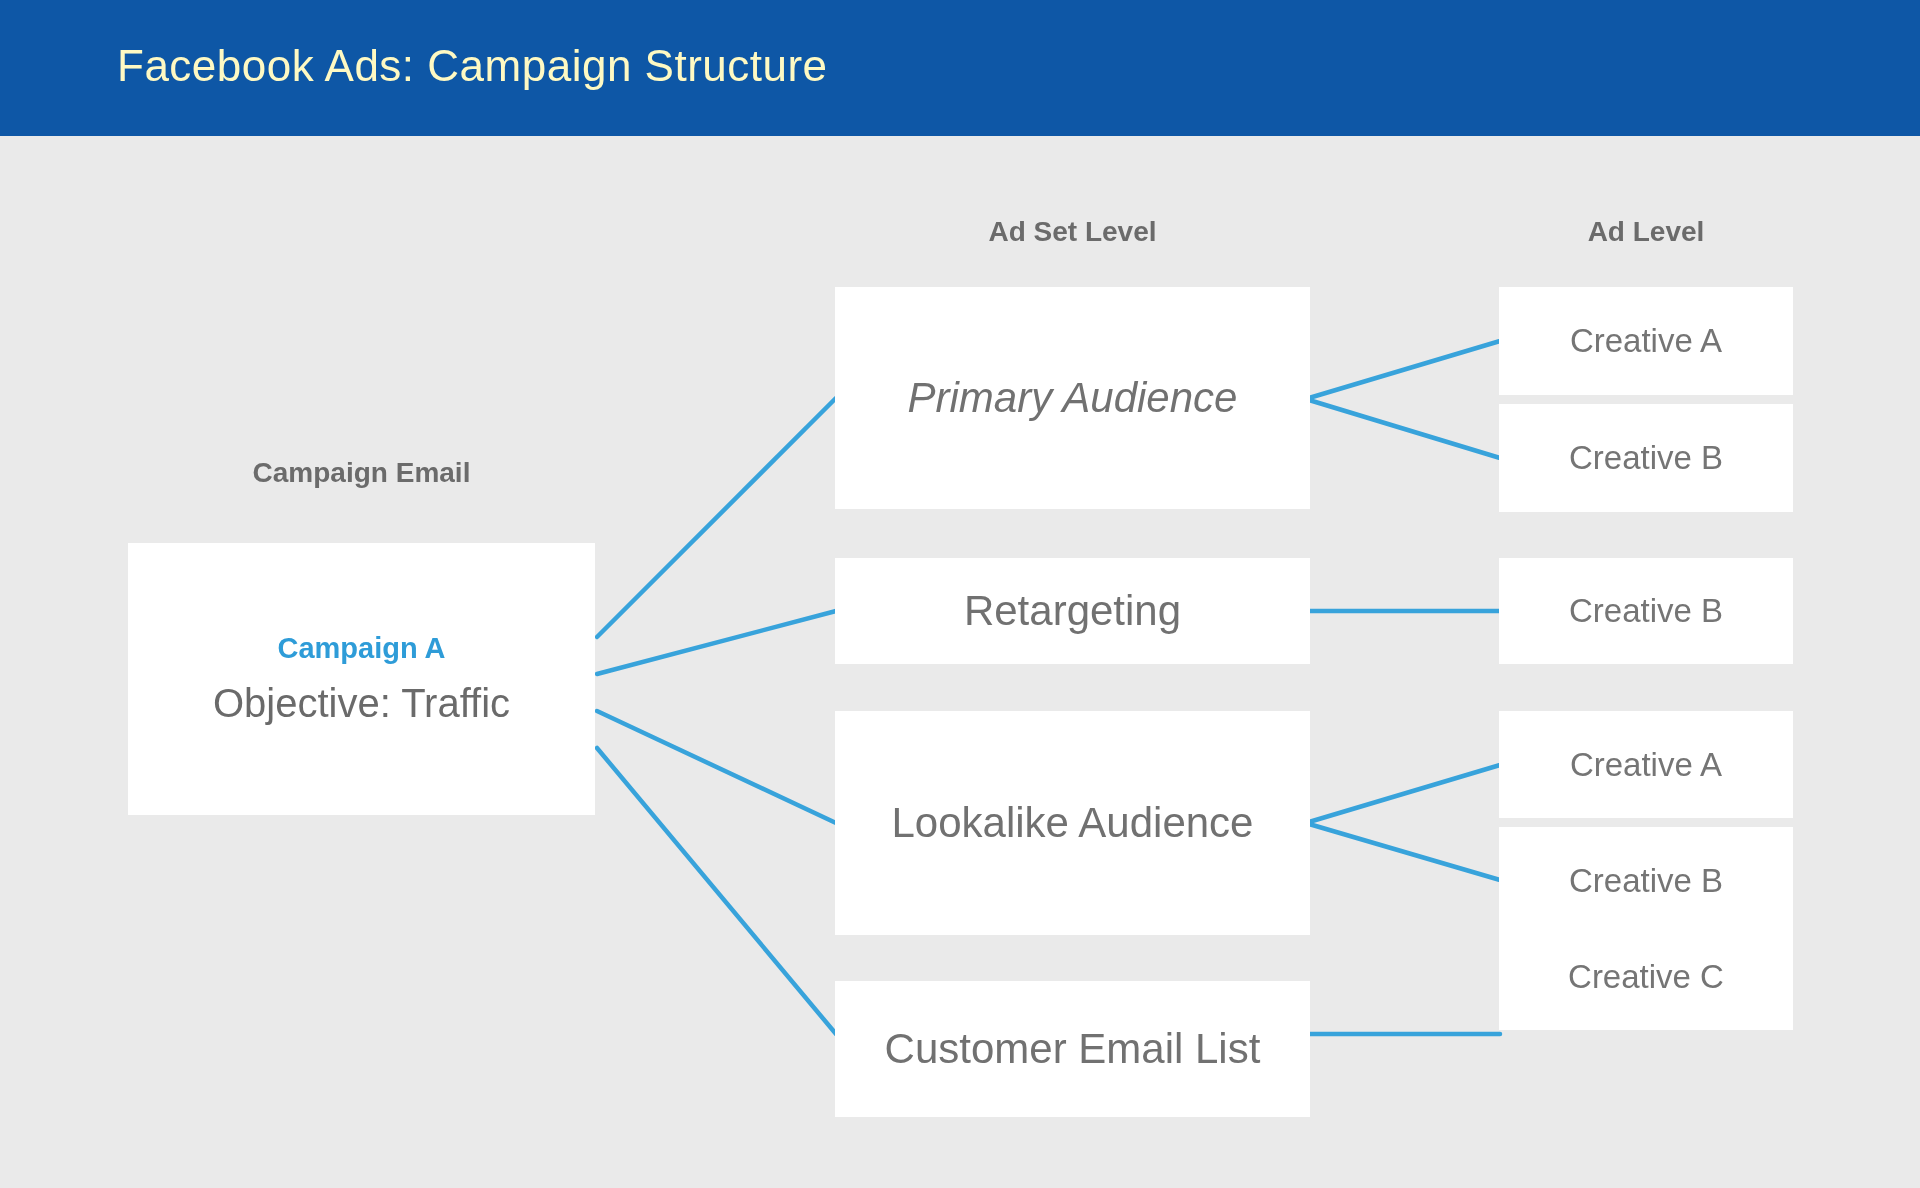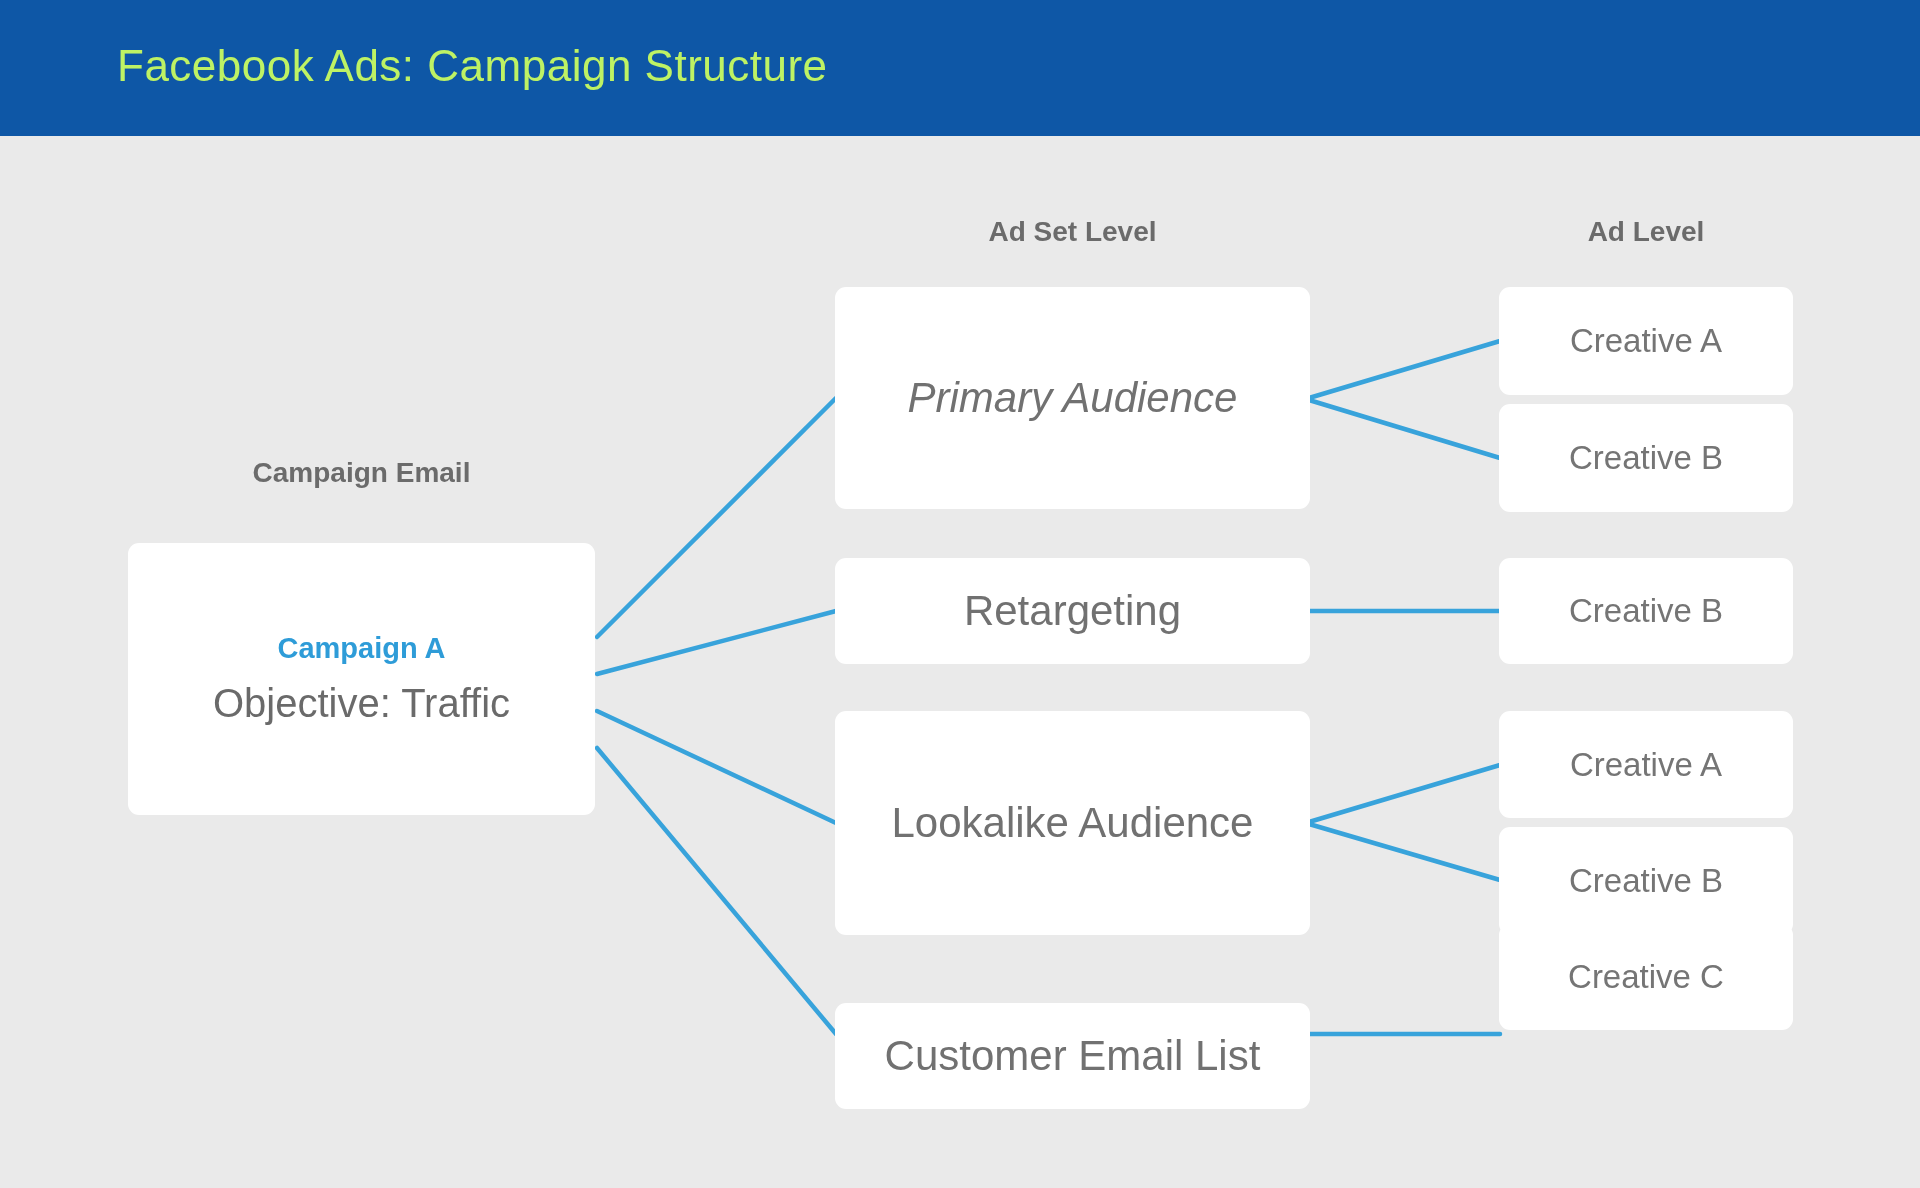--- a/index.html
+++ b/index.html
@@ -11,49 +11,48 @@
     font-family:"Liberation Sans","DejaVu Sans",sans-serif;
   }
   
   .titlebar{
     position:absolute;left:0;top:0;width:1920px;height:136px;
     background:#0E57A6;
     display:flex;align-items:center;
   }
   .titlebar h1{
     margin:0 0 4px 117px;
-    font-size:44px;font-weight:400;color:#bef264;letter-spacing:0.5px;
+    font-size:44px;font-weight:400;color:#fef9c3;letter-spacing:0.5px;
   }
   
   svg.connectors{position:absolute;left:0;top:0;width:1920px;height:1188px;}
   
   .col-label{
     position:absolute;
     font-size:28px;font-weight:700;color:#6B6B6B;
     text-align:center;line-height:30px;
   }
   #lbl-campaign{left:128px;top:458px;width:467px;}
   #lbl-adset{left:835px;top:217px;width:475px;}
   #lbl-adlevel{left:1499px;top:217px;width:294px;}
   
   .node{
     position:absolute;background:#FFFFFF;
     display:flex;flex-direction:column;align-items:center;justify-content:center;
     text-align:center;
-    border-radius:11px;
   }
   #node-campaign{left:128px;top:543px;width:467px;height:272px;}
   .campaign-name{font-size:29px;font-weight:700;color:#2E9CD8;margin-bottom:16px;}
   .campaign-objective{font-size:40px;font-weight:400;color:#6A6A6A;}
   .adset-label{font-size:42px;font-weight:400;color:#717171;}
   .creative-label{font-size:33px;font-weight:400;color:#757575;}
   #adset-0{left:835px;top:287px;width:475px;height:222px;font-style:italic;}
   #adset-1{left:835px;top:558px;width:475px;height:106px;}
   #adset-2{left:835px;top:711px;width:475px;height:224px;}
-  #adset-3{left:835px;top:1003px;width:475px;height:106px;}
+  #adset-3{left:835px;top:981px;width:475px;height:136px;}
   #creative-0{left:1499px;top:287px;width:294px;height:108px;}
   #creative-1{left:1499px;top:404px;width:294px;height:108px;}
   #creative-2{left:1499px;top:558px;width:294px;height:106px;}
   #creative-3{left:1499px;top:711px;width:294px;height:107px;}
   #creative-4{left:1499px;top:827px;width:294px;height:108px;}
   #creative-5{left:1499px;top:924px;width:294px;height:106px;}
 </style>
 </head>
 <body>
 

